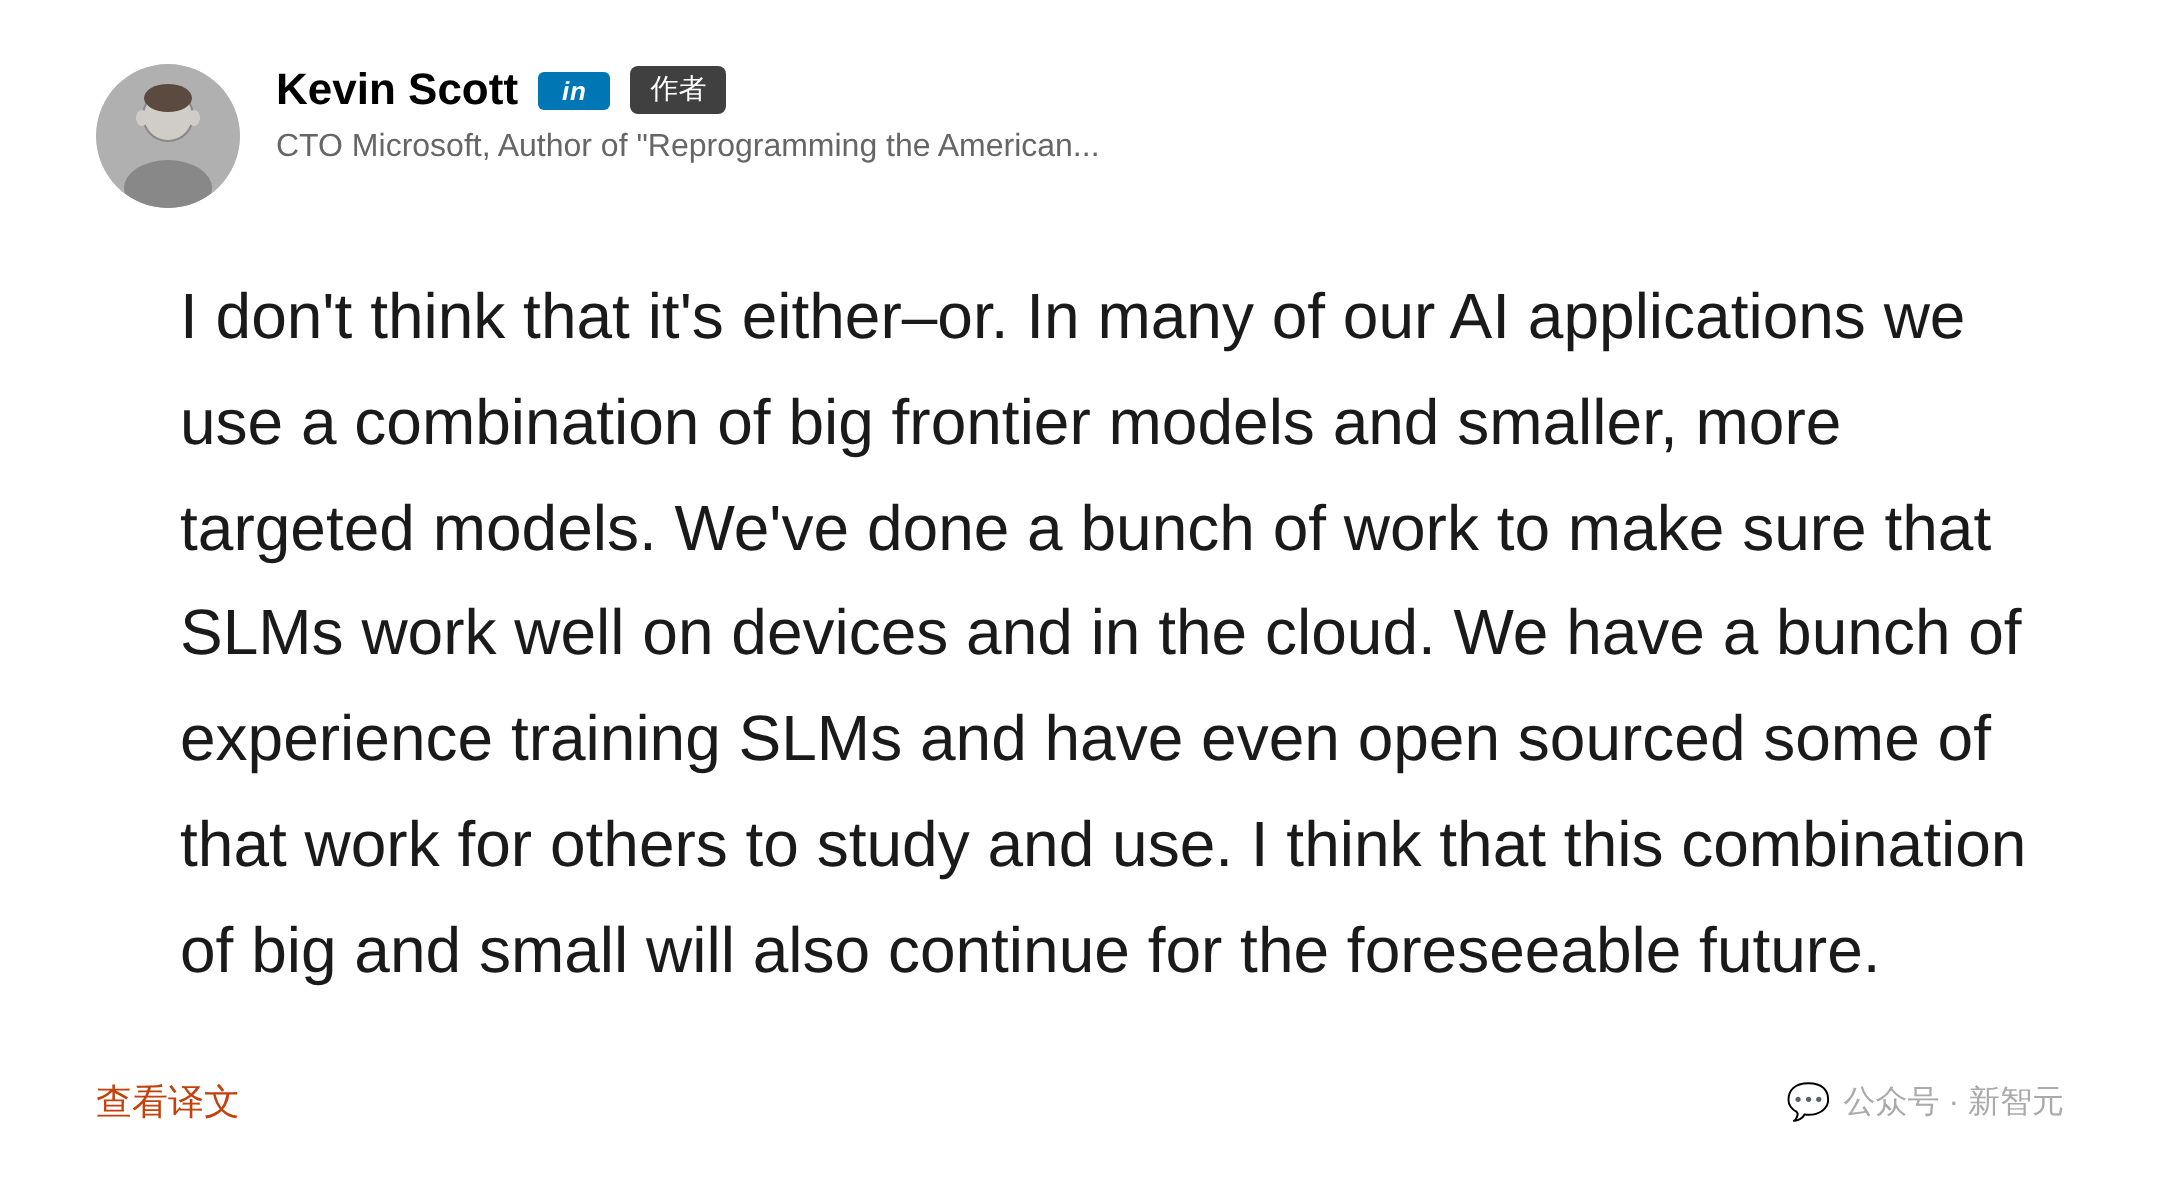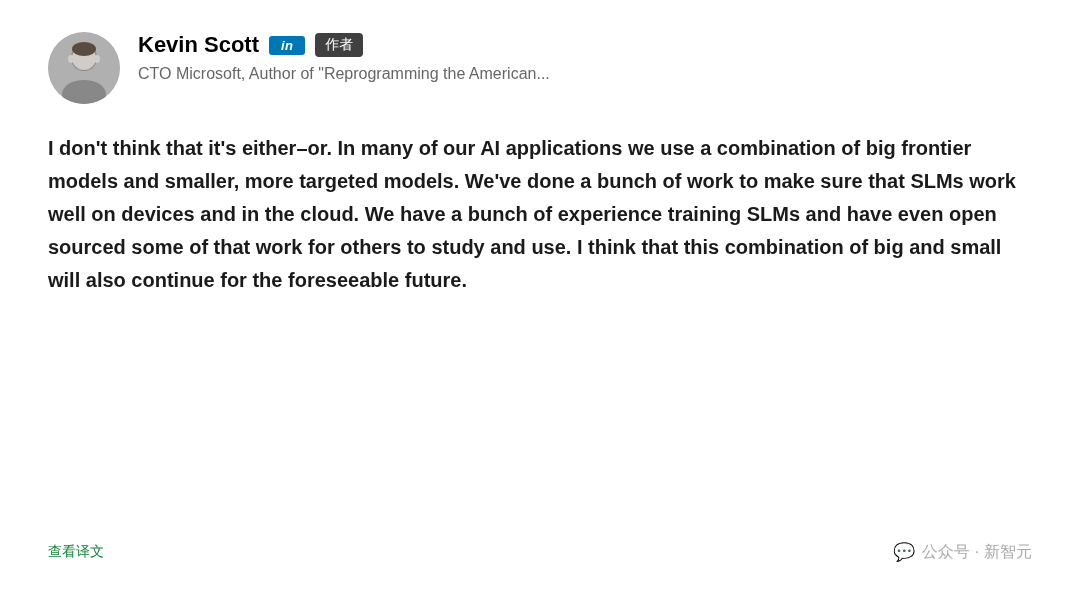--- a/index.html
+++ b/index.html
@@ -118,38 +118,39 @@
     }
 
     .more-dots {
       font-size: 22px;
       color: #555555;
       letter-spacing: 2px;
       cursor: pointer;
     }
 
     .post-content {
-      font-size: 20px;
+      font-size: 32px;
       line-height: 1.65;
       color: #1a1a1a;
-      font-weight: 700;
+      font-weight: 400;
       flex: 1;
       margin-bottom: 16px;
+      margin-left: 42px;
     }
 
     .footer-row {
       display: flex;
       align-items: center;
       justify-content: space-between;
       margin-top: 8px;
     }
 
     .translate-link {
-      color: #15803d;
-      font-size: 14px;
+      color: #c2410c;
+      font-size: 18px;
       cursor: pointer;
       text-decoration: none;
     }
 
     .wechat-credit {
       display: flex;
       align-items: center;
       gap: 6px;
       color: #aaaaaa;
       font-size: 16px;

